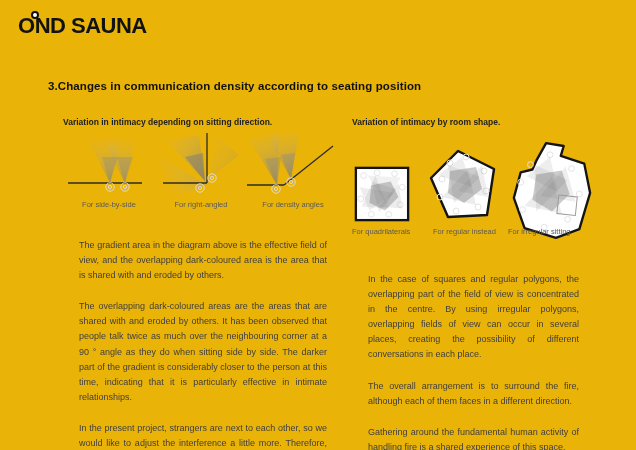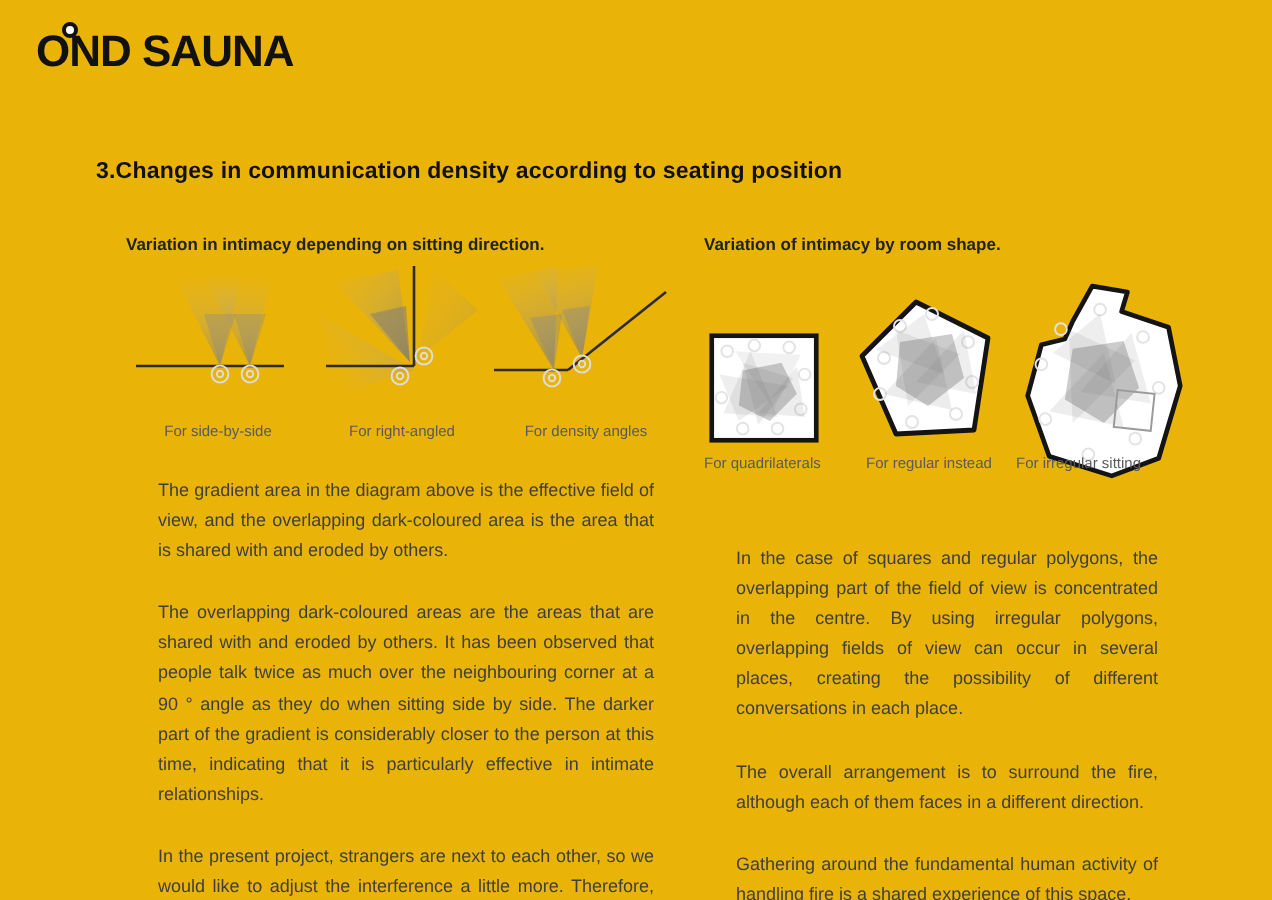--- a/index.html
+++ b/index.html
@@ -16,21 +16,21 @@
   
   .heading{position:absolute;left:48px;top:80px;margin:0;font-size:11.5px;
         font-weight:bold;color:#111;letter-spacing:0.1px;}
   
   .subtitle{position:absolute;margin:0;font-size:8.5px;font-weight:bold;color:#222;}
   .subtitle.left{left:63px;top:117px;}
   .subtitle.right{left:352px;top:117px;}
   
   .figrow{position:absolute;left:63px;top:131px;width:276px;display:flex;}
   .figcell{width:92px;display:flex;flex-direction:column;align-items:center;}
-  .figcaption{font-size:7.5px;color:#5a5a5a;margin-top:12px;text-align:left;}
+  .figcaption{font-size:7.5px;color:#5a5a5a;margin-top:1px;text-align:left;}
   
   .shapes{position:absolute;left:352px;top:135px;width:244px;height:115px;}
   .shape-square{position:absolute;left:0;top:29px;}
   .shape-pentagon{position:absolute;left:76px;top:10px;}
   .shape-irregular{position:absolute;left:155px;top:2px;}
   .shape-caption{position:absolute;top:92px;font-size:7.5px;color:#5a5a5a;}
   .shape-caption.c0{left:0;}
   .shape-caption.c1{left:81px;}
   .shape-caption.c2{left:156px;}
   

